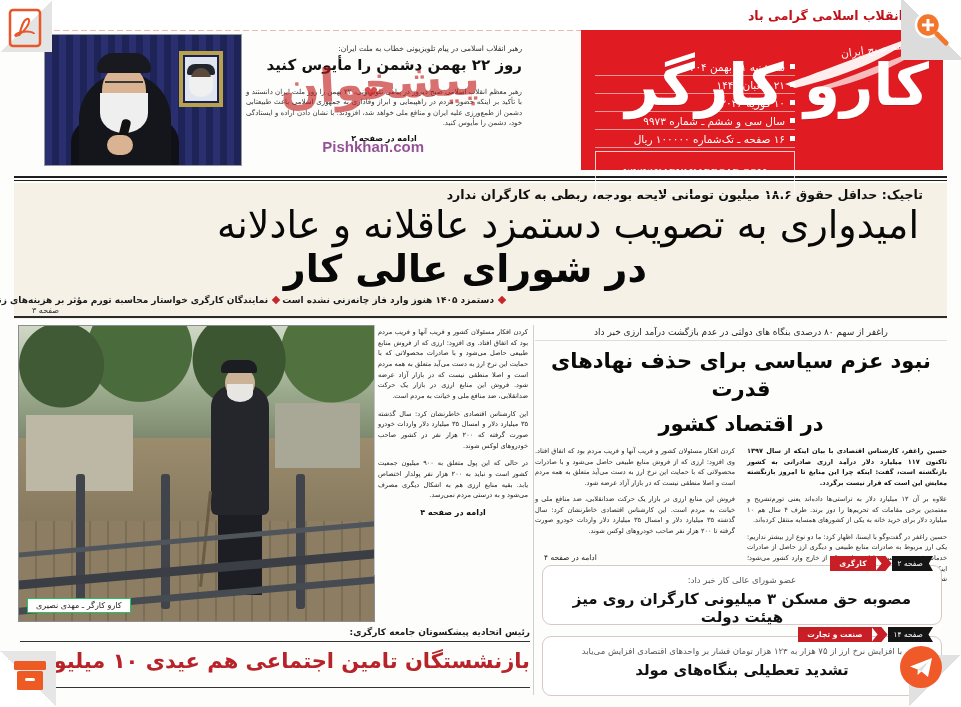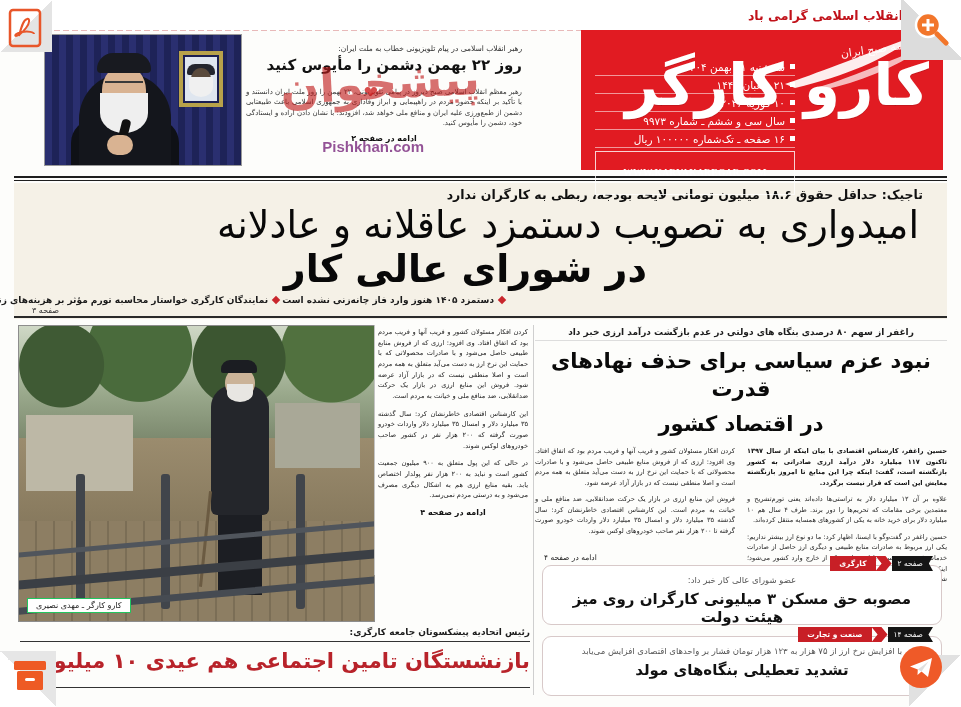--- a/index.html
+++ b/index.html
@@ -166,21 +166,21 @@
 
   
   .midcol{position:absolute;left:378px;top:327px;width:150px;height:245px;z-index:16;
     text-align:justify;direction:rtl;color:#222;}
   .mc-p{font-size:6.6px;line-height:1.62;margin:0 0 7px 0;}
   .mc-more{font-size:8px;font-weight:bold;text-align:center;margin-top:6px;color:#111;}
   .col-div{position:absolute;top:325px;width:1px;height:250px;background:#c4c4c4;z-index:16;}
 
   
   .rcol{position:absolute;left:535px;top:327px;width:412px;z-index:16;text-align:right;}
-  .rc-kicker{font-size:9px;color:#1d1d1d;font-weight:bold;text-align:center;
+  .rc-kicker{font-size:9px;color:#1d1d1d;font-weight:normal;text-align:center;
     border-bottom:1px solid #ddd;padding-bottom:3px;}
   .rc-head{font-size:21px;font-weight:bold;color:#0a0a0a;text-align:center;
     line-height:1.35;margin-top:6px;}
   .rc-cols{display:flex;gap:12px;margin-top:8px;direction:rtl;}
   .rc-c{flex:1;font-size:6.6px;line-height:1.6;text-align:justify;color:#262626;}
   .rc-c p{margin:0 0 6px 0;}
   .rc-lead{font-weight:bold;color:#111;}
 
   
   .rbox{position:absolute;left:542px;width:398px;z-index:17;

